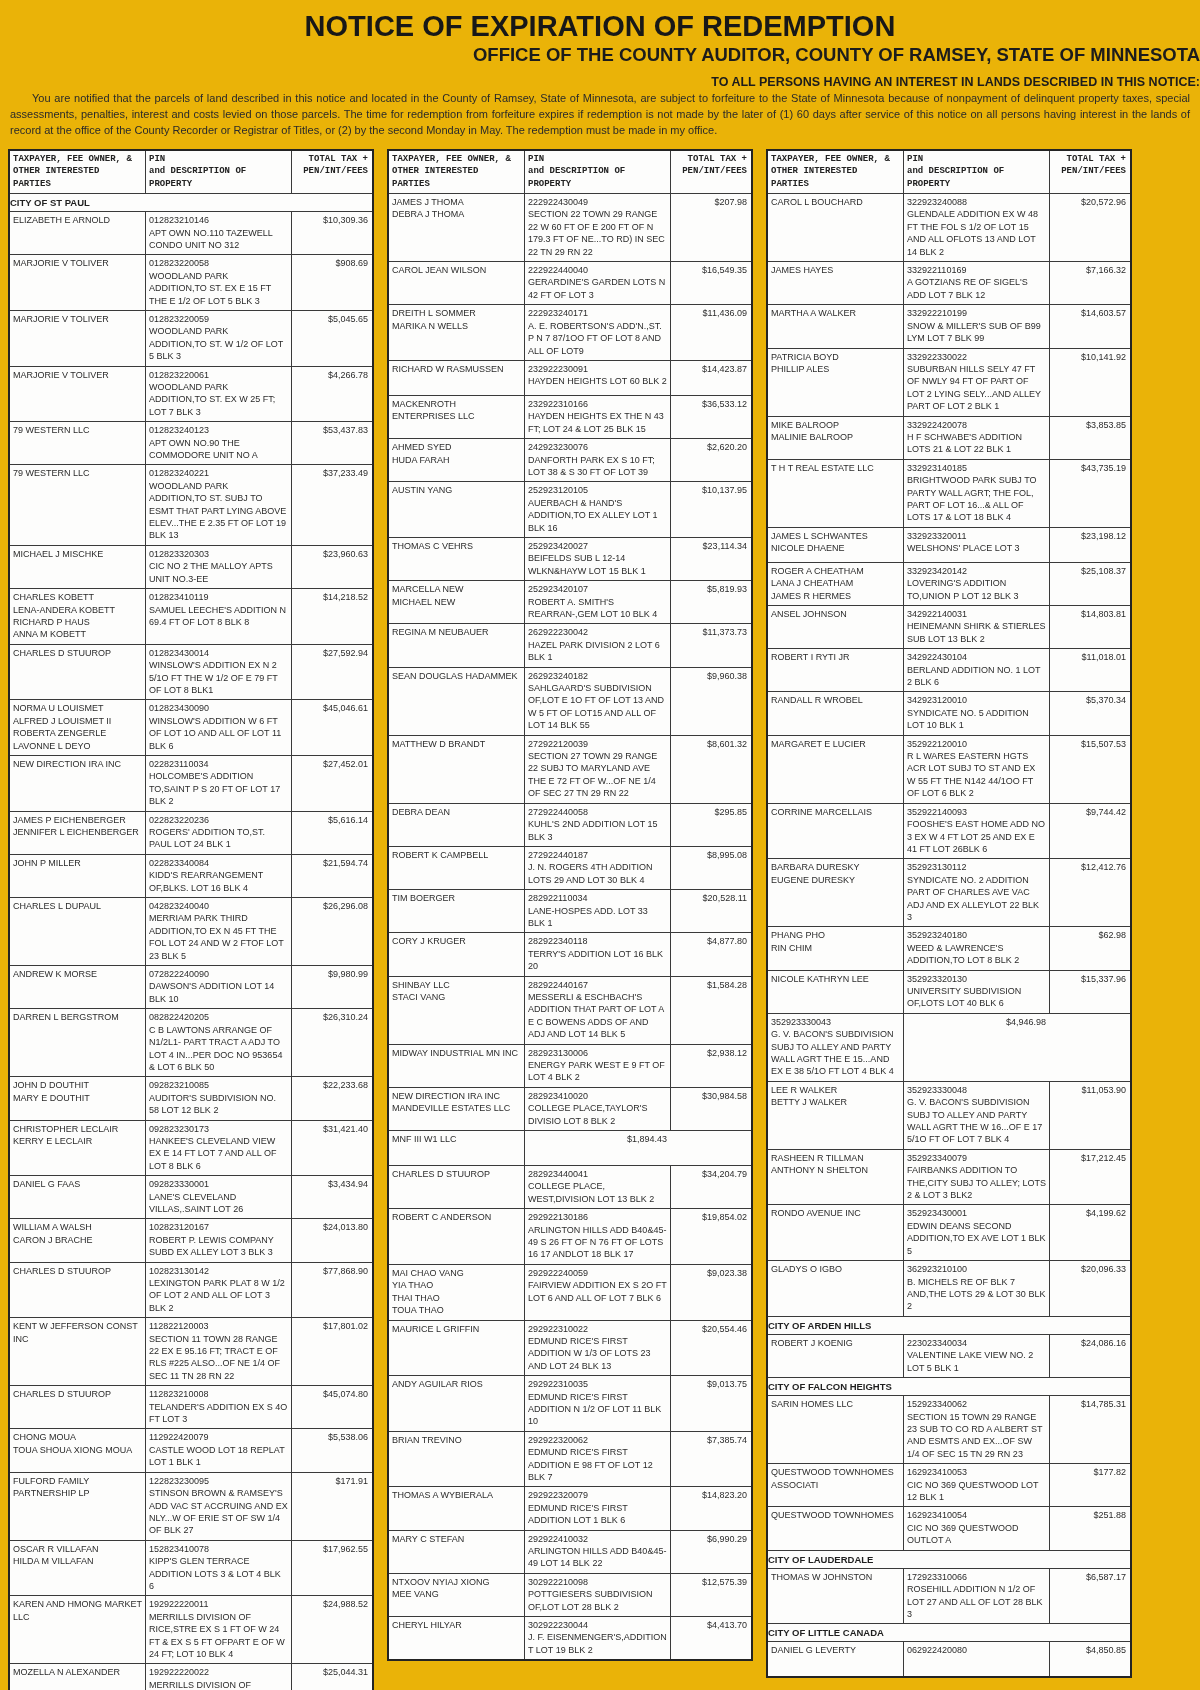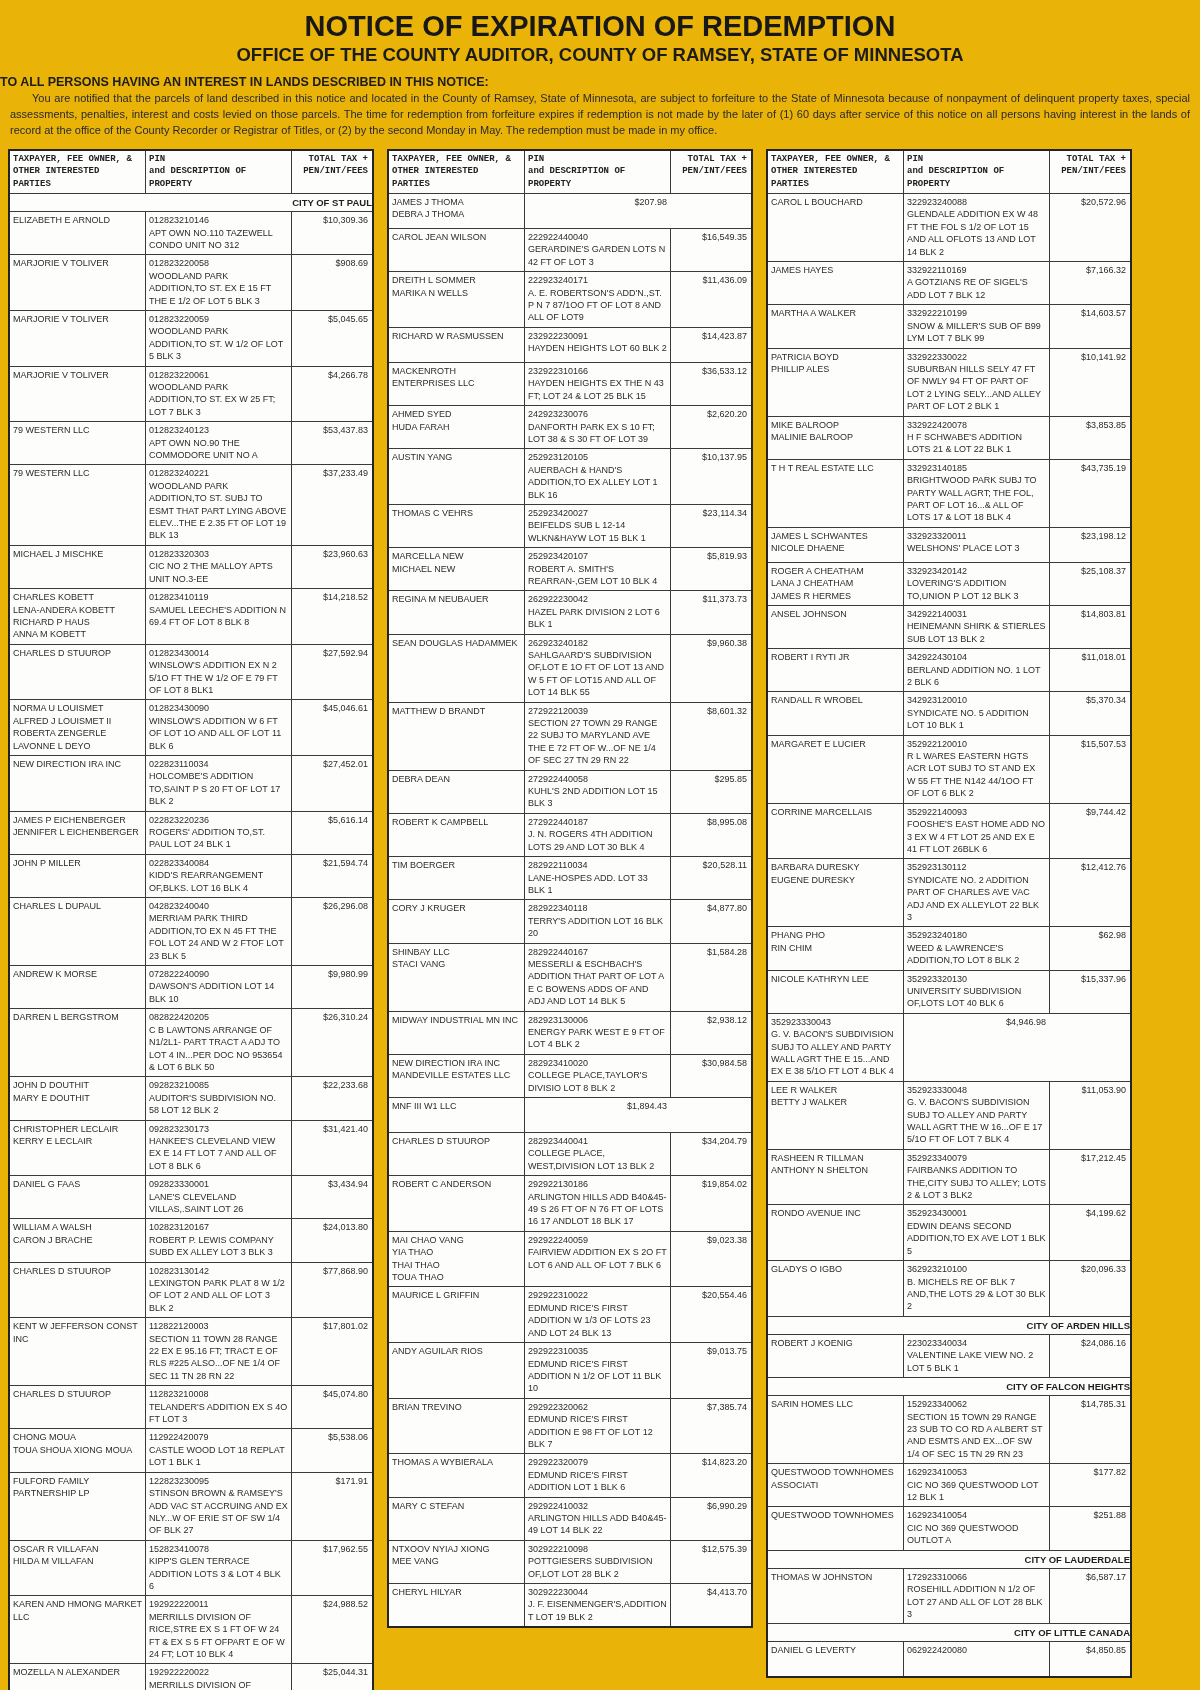--- a/index.html
+++ b/index.html
@@ -13,25 +13,25 @@
     box-sizing:border-box;
     padding-top:8px;
   }
   .hdr{ text-align:center; }
   .hdr h1{
     margin:2px 0 0 0;
     font-size:29px; font-weight:bold; letter-spacing:0px; color:#181818;
   }
   .hdr h2{
     margin:1px 0 0 0;
-    font-size:18.5px; font-weight:bold; color:#1c1c1c;
+    font-size:18.5px; font-weight:bold; color:#1c1c1c;text-align:right;
   }
   .notice-heading{
     margin-top:9px;
-    text-align:left; font-weight:bold; font-size:12.5px; color:#1c1c1c;
+    text-align:right; font-weight:bold; font-size:12.5px; color:#1c1c1c;
   }
   .notice-body{
     margin:2px 10px 8px 10px;
     font-size:11px; line-height:1.45; text-align:justify; color:#2a2a2a;
     text-indent:22px;
   }
   .tables{
     display:flex; align-items:flex-start; gap:13px;
     margin:10px 0 0 8px; width:1124px;
   }
@@ -44,21 +44,21 @@
   .t-row{
     display:grid; grid-template-columns:136px 1fr 80px;
     border-bottom:1px solid #3a3a3a;
     min-height:34px;
   }
   .t-row:last-child{ border-bottom:none; }
   .t-head{ font-weight:bold; min-height:0; color:#222;font-family:Liberation Mono, monospace; }
   .c{ padding:2px 3px 3px 3px; border-right:1px solid #3a3a3a; overflow:hidden; }
   .c.amt{ border-right:none; text-align:right; padding-right:4px; white-space:nowrap; }
   .t-section{
-    text-align:right; font-weight:bold; font-size:9.5px; color:#1f1f1f;
+    text-align:left; font-weight:bold; font-size:9.5px; color:#1f1f1f;
     border-bottom:1px solid #3a3a3a; padding:2px 0 2px 0;
   }
 </style>
 </head>
 <body>
 
 <div class="page">
   <div class="hdr">
     <h1>NOTICE OF EXPIRATION OF REDEMPTION</h1>
     <h2>OFFICE OF THE COUNTY AUDITOR, COUNTY OF RAMSEY, STATE OF MINNESOTA</h2>
@@ -389,20 +389,24 @@
           <div class="c amt">
             <div>TOTAL TAX +</div>
             <div>PEN/INT/FEES</div>
           </div>
         </div>
         <div class="t-row">
           <div class="c name">
             <div>JAMES J THOMA</div>
             <div>DEBRA J THOMA</div>
           </div>
+          <div class="c pin">
+            <div>222922430049</div>
+            <div>SECTION 22 TOWN 29 RANGE 22 W 60 FT OF E 200 FT OF N 179.3 FT OF NE...TO RD) IN SEC 22 TN 29 RN 22</div>
+          </div>
           <div class="c amt">$207.98</div>
         </div>
         <div class="t-row">
           <div class="c name">
             <div>CAROL JEAN WILSON</div>
           </div>
           <div class="c pin">
             <div>222922440040</div>
             <div>GERARDINE'S GARDEN LOTS N 42 FT OF LOT  3</div>
           </div>

